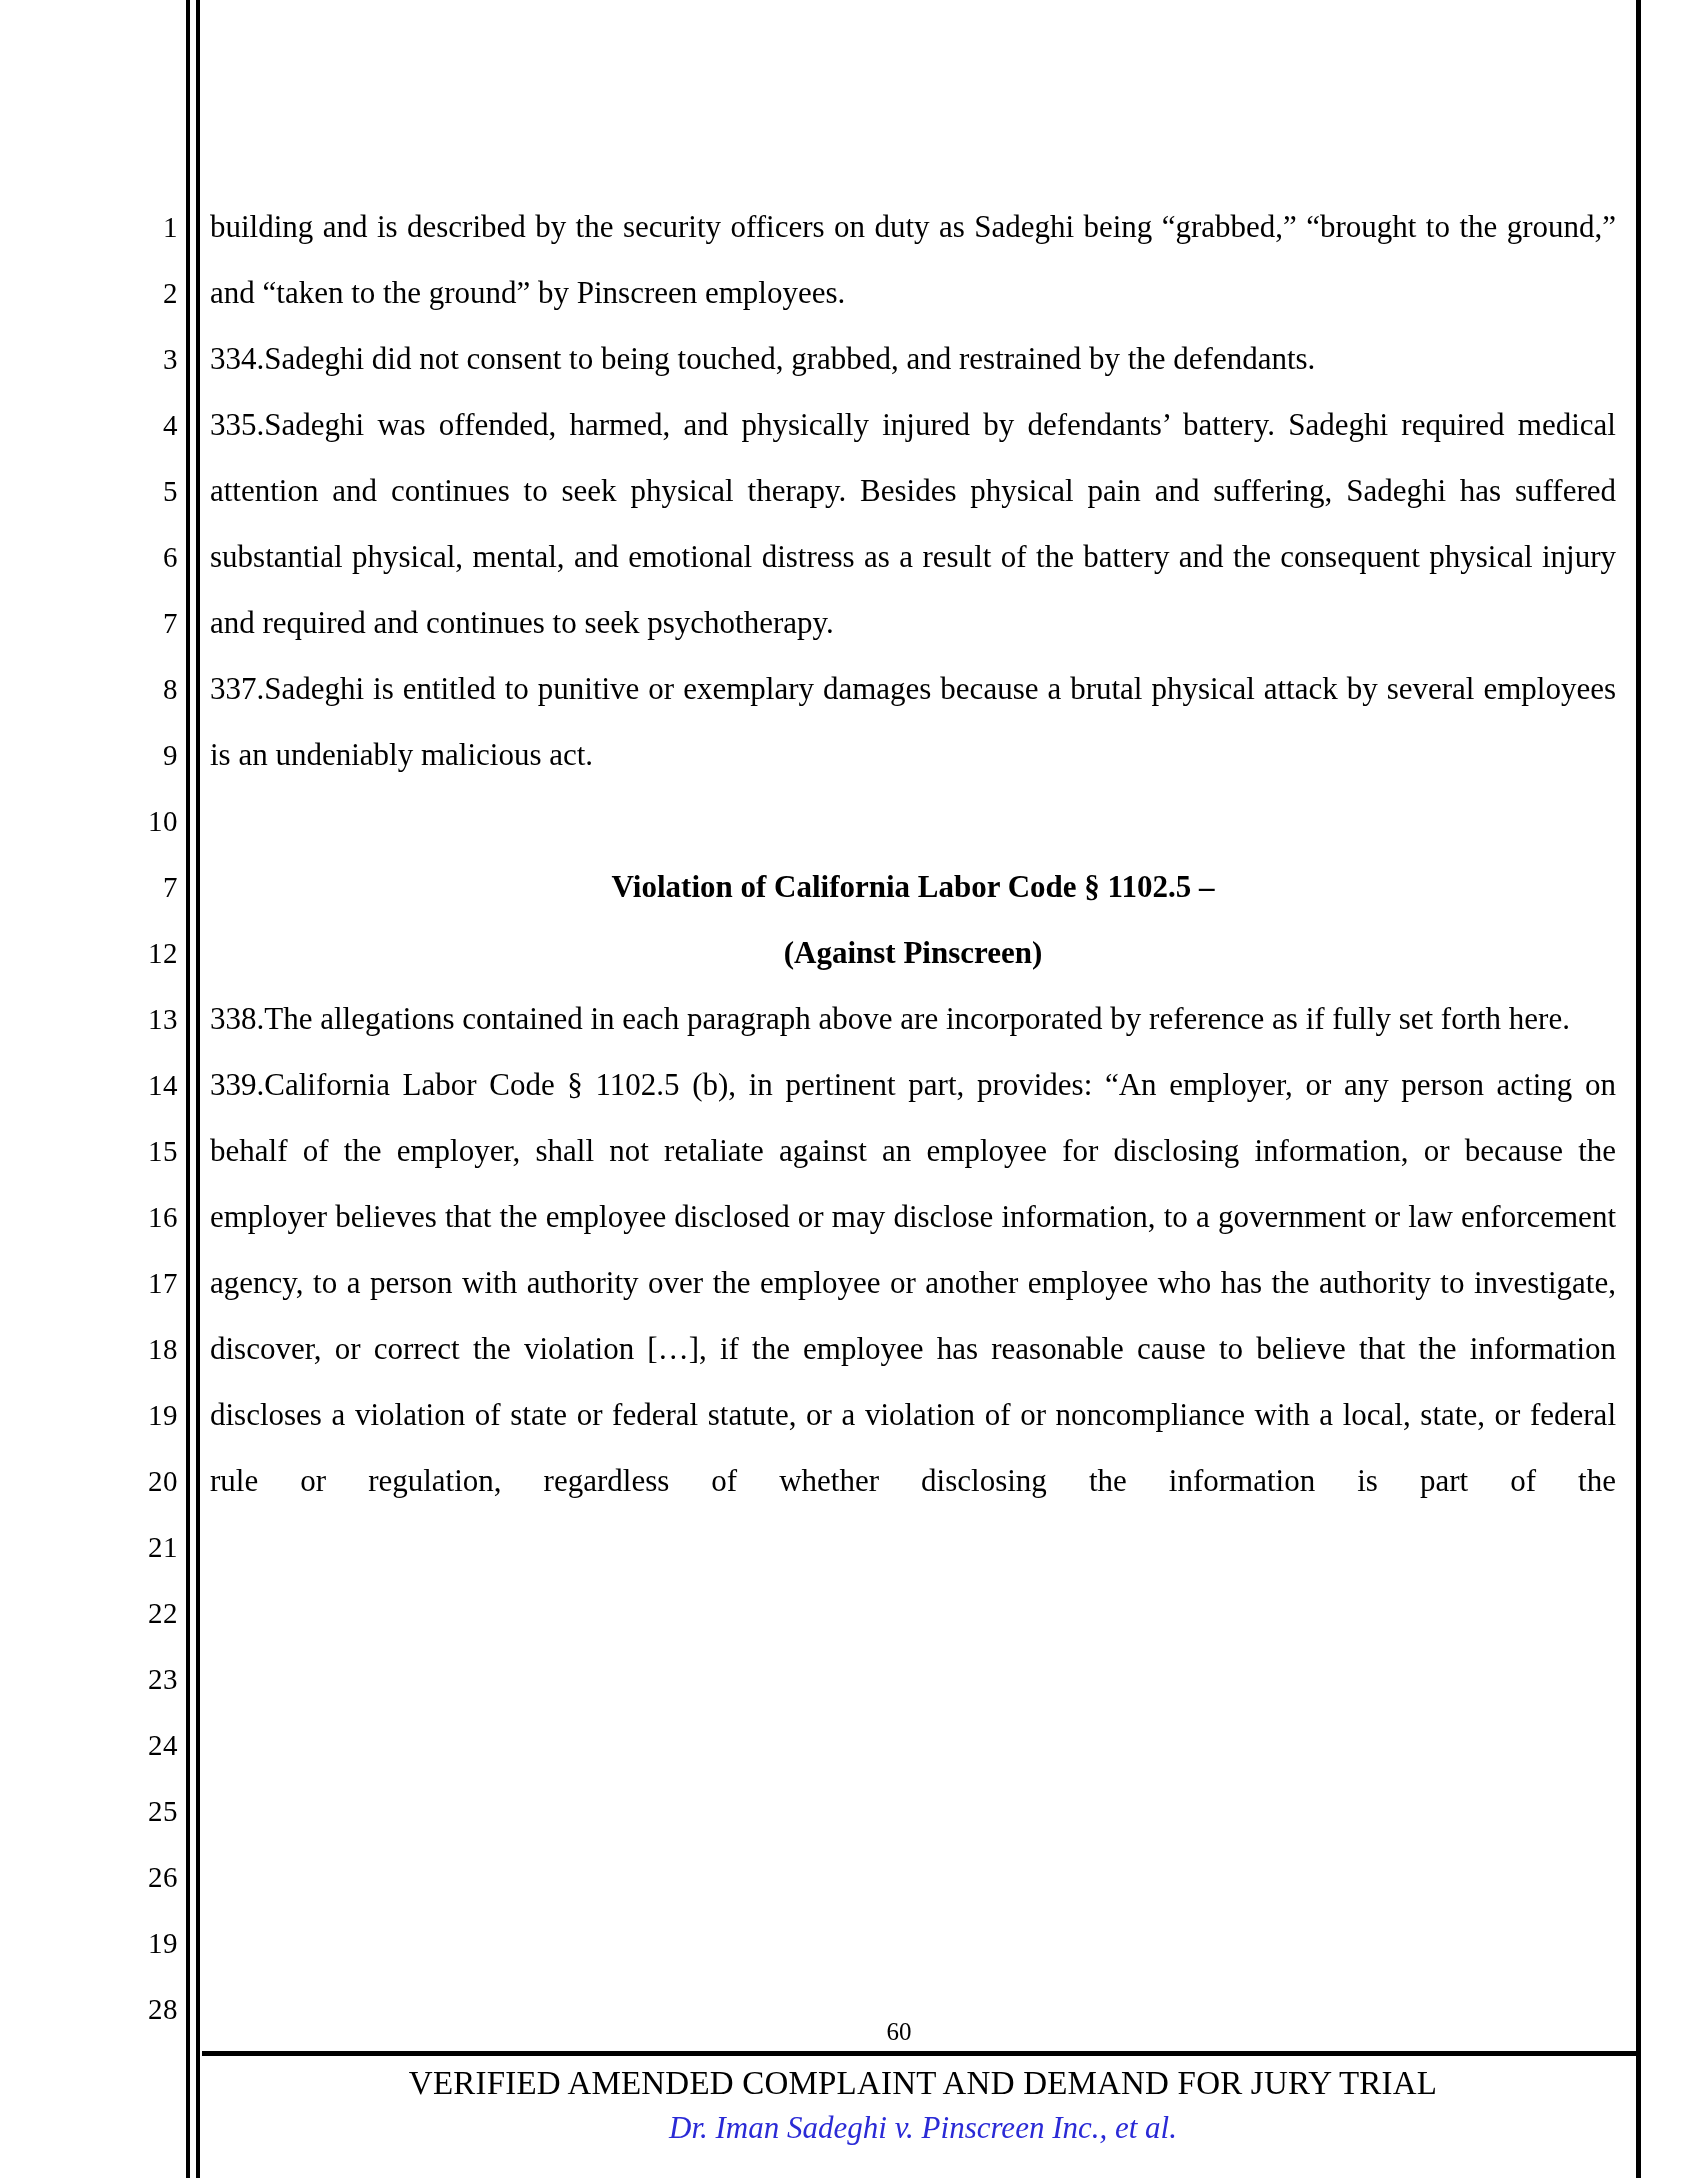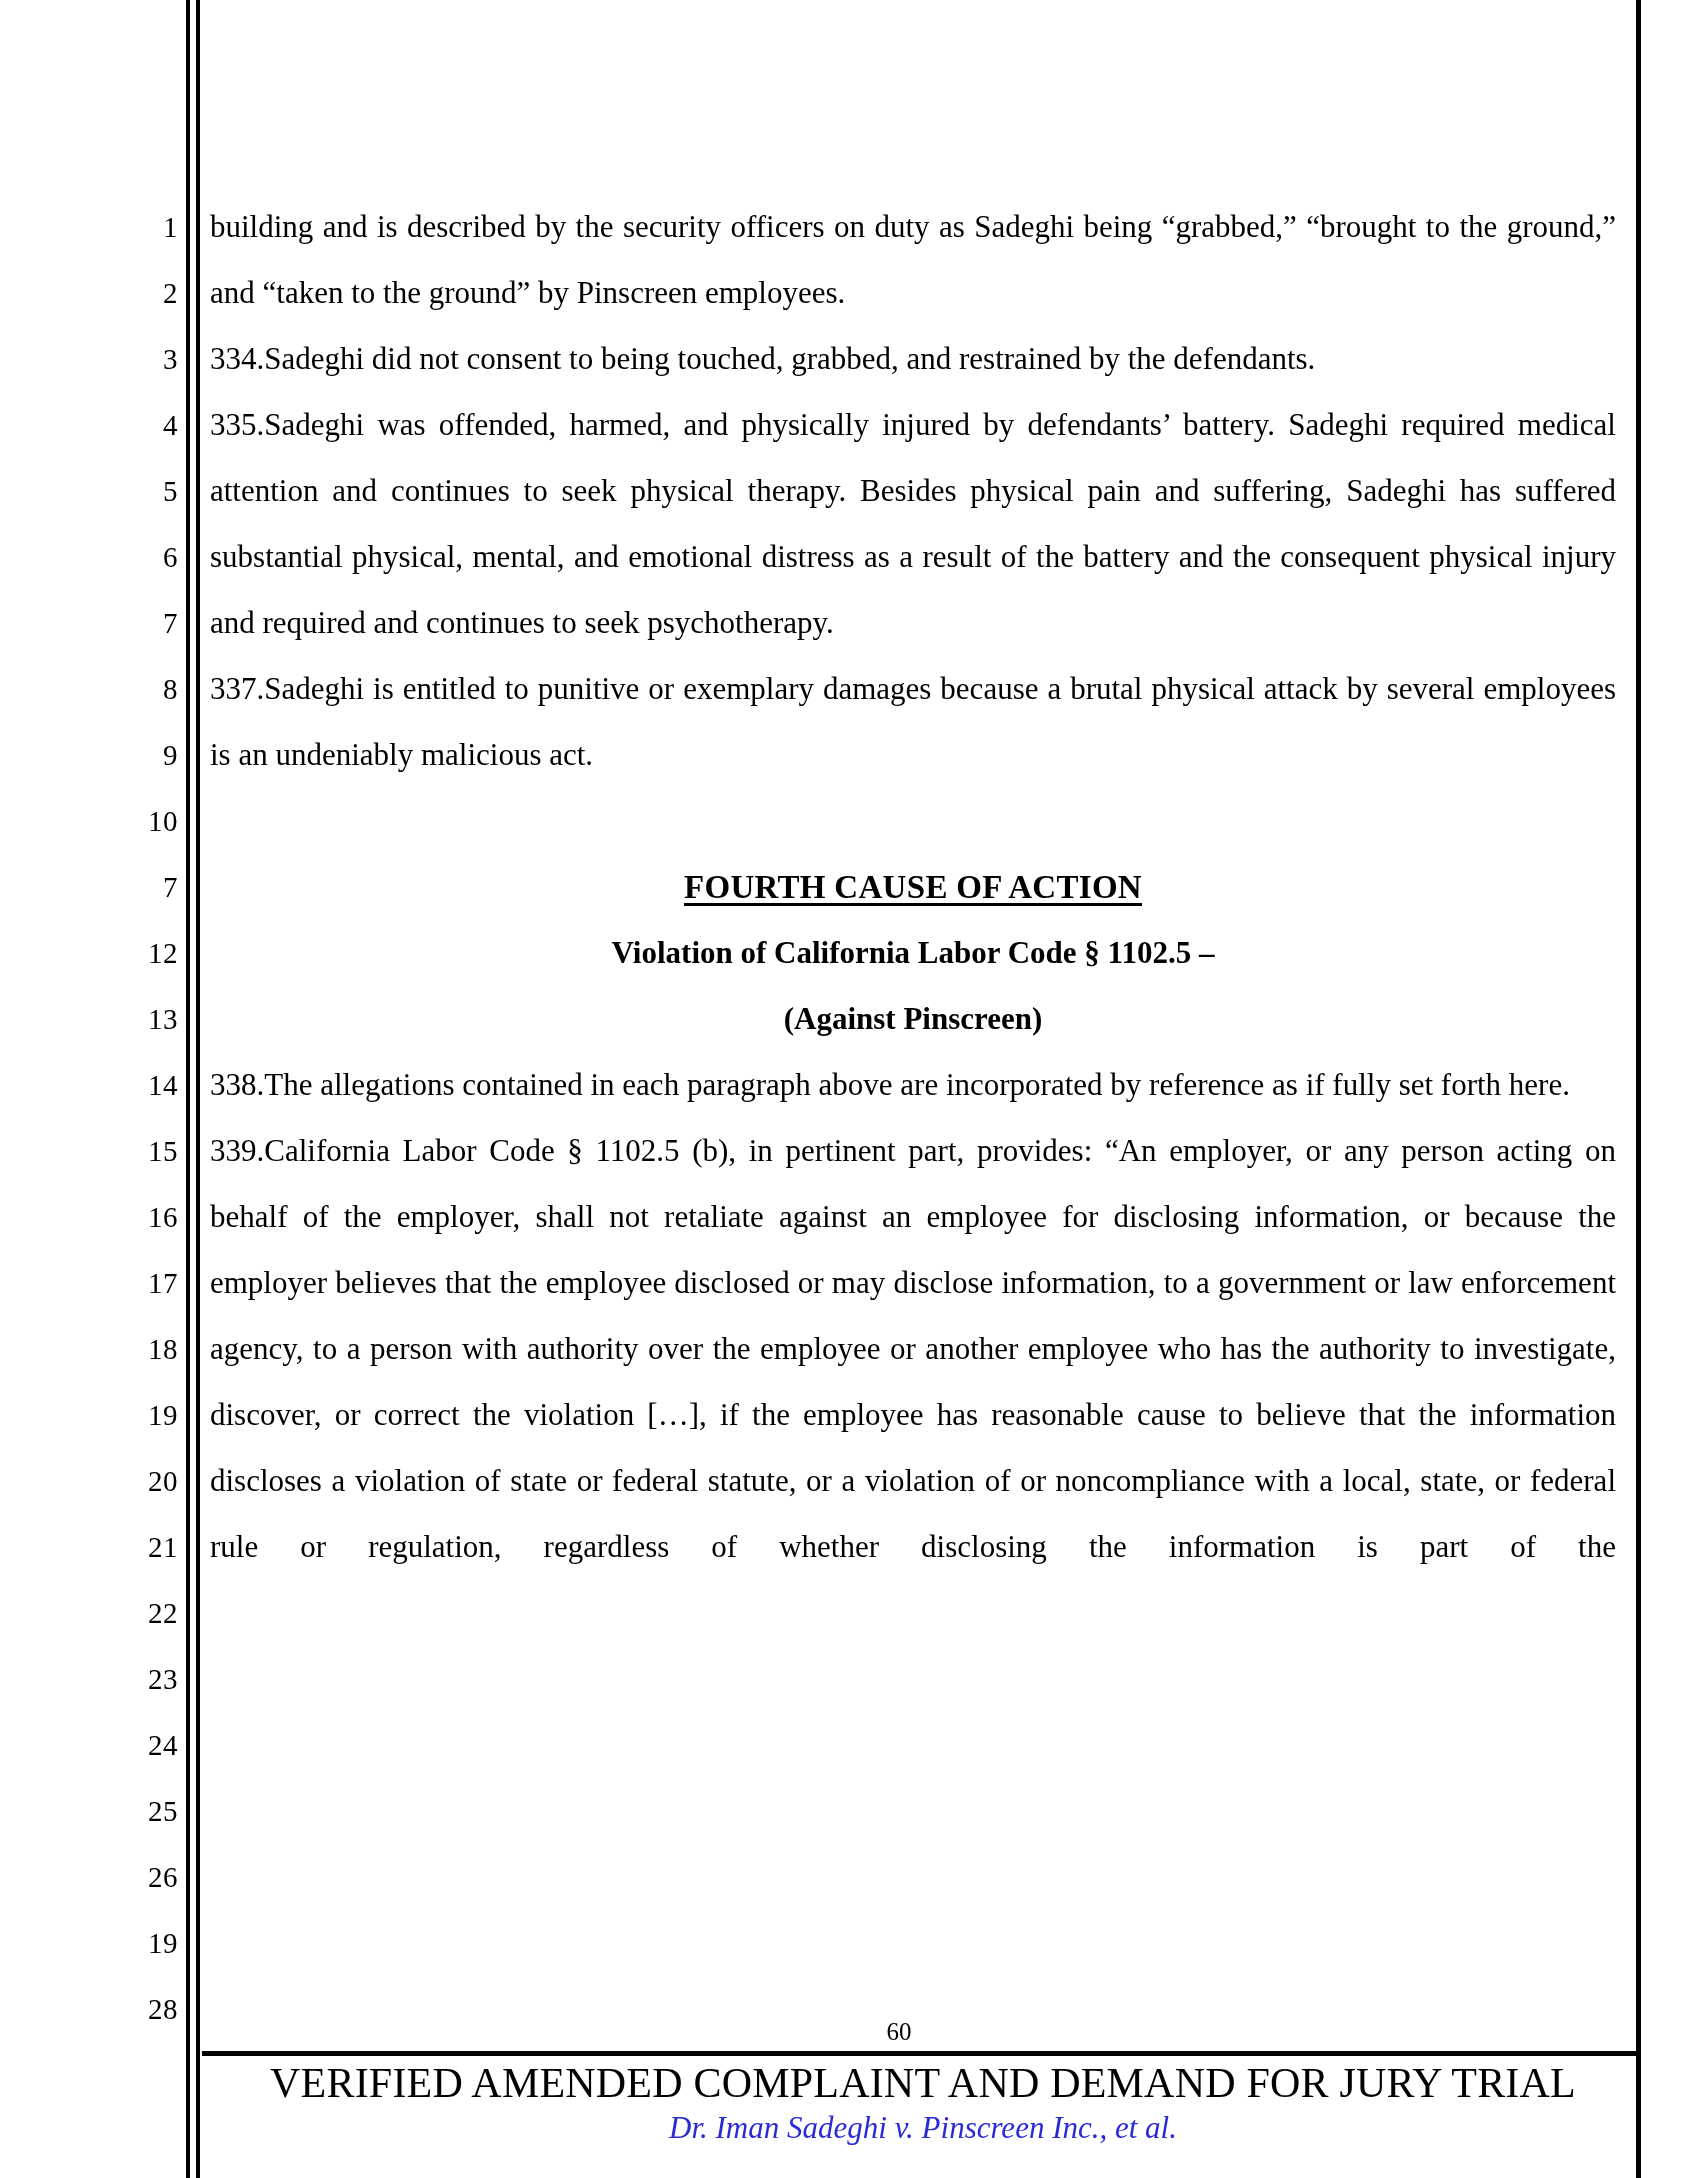--- a/index.html
+++ b/index.html
@@ -112,21 +112,21 @@
     width: 1436px;
     height: 5px;
     background: #000;
   }
   .footer-title {
     position: absolute;
     left: 210px;
     top: 2061px;
     width: 1426px;
     text-align: center;
-    font-size: 42px;
+    font-size: 33px;
     line-height: 44px;
     letter-spacing: 0.2px;
   }
   .footer-caption {
     position: absolute;
     left: 210px;
     top: 2107px;
     width: 1426px;
     text-align: center;
     font-size: 31px;
@@ -180,21 +180,20 @@
   <p class="para-indent"><span class="para-num">334.</span><span>Sadeghi did not consent to being touched, grabbed, and restrained by the defendants.</span></p>
 
   <p class="para-indent"><span class="para-num">335.</span><span>Sadeghi was offended, harmed, and physically injured by defendants’ battery. Sadeghi required medical attention and continues to seek physical therapy. Besides physical pain and suffering, Sadeghi has suffered substantial physical, mental, and emotional distress as a result of the battery and the consequent physical injury and required and continues to seek psychotherapy.</span></p>
 
 
   <p class="para-indent"><span class="para-num">337.</span><span>Sadeghi is entitled to punitive or exemplary damages because a brutal physical attack by several employees is an undeniably malicious act.</span></p>
 
   <div class="blank-line">&nbsp;</div>
 
   <div class="heading-block">
-    <div class="head-main">FOURTH CAUSE OF ACTION</div>
     <div class="head-sub">Violation of California Labor Code § 1102.5 –</div>
     <div class="head-sub">(Against Pinscreen)</div>
   </div>
 
   <p class="para-indent"><span class="para-num">338.</span><span>The allegations contained in each paragraph above are incorporated by reference as if fully set forth here.</span></p>
 
   <p class="para-indent last-line-justify"><span class="para-num">339.</span><span>California Labor Code § 1102.5 (b), in pertinent part, provides: “An employer, or any person acting on behalf of the employer, shall not retaliate against an employee for disclosing information, or because the employer believes that the employee disclosed or may disclose information, to a government or law enforcement agency, to a person with authority over the employee or another employee who has the authority to investigate, discover, or correct the violation […], if the employee has reasonable cause to believe that the information discloses a violation of state or federal statute, or a violation of or noncompliance with a local, state, or federal rule or regulation, regardless of whether disclosing the information is part of the</span></p>
 
 </div>
 

